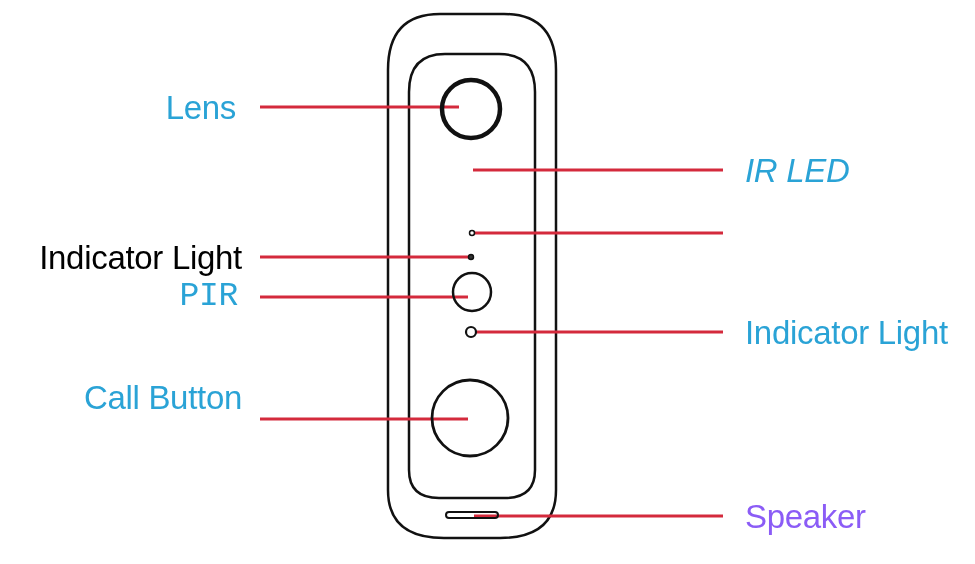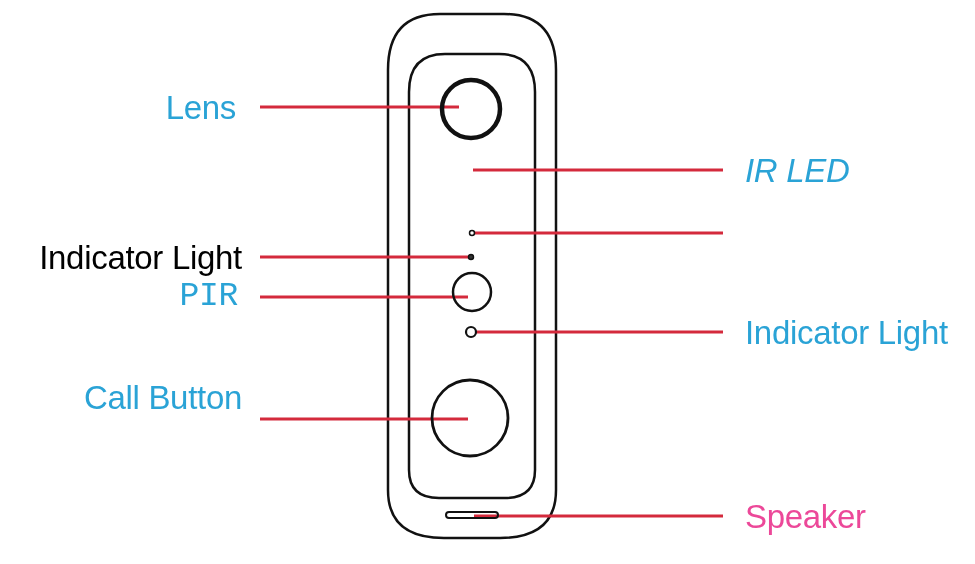--- a/index.html
+++ b/index.html
@@ -46,14 +46,14 @@
     <rect id="c-speaker" fill="none" stroke="#111" stroke-width="2" rx="3" ry="3" x="446" y="512" width="52" height="6"></rect>
   </svg>
 
   <div class="label left" style="color: rgb(42, 163, 214); top: 90px; right: 739px;">Lens</div>
   <div class="label left" style="color: #000000; top: 240px; right: 733px;">Indicator Light</div>
   <div class="label left" style="color: rgb(42, 163, 214); top: 279px; right: 737px; font-family: Liberation Mono, monospace;">PIR</div>
   <div class="label left" style="color: rgb(42, 163, 214); top: 380px; right: 733px;">Call Button</div>
 
   <div class="label right" style="color: rgb(42, 163, 214); top: 153px; left: 745px; font-style: italic;">IR LED</div>
   <div class="label right" style="color: rgb(42, 163, 214); top: 315px; left: 745px;">Indicator Light</div>
-  <div class="label right" style="color: #ec4899; top: 499px; left: 745px; text-align: right;">Speaker</div>
+  <div class="label right" style="color: #8b5cf6; top: 499px; left: 745px; text-align: right;">Speaker</div>
 </div>
 
 </body></html>

